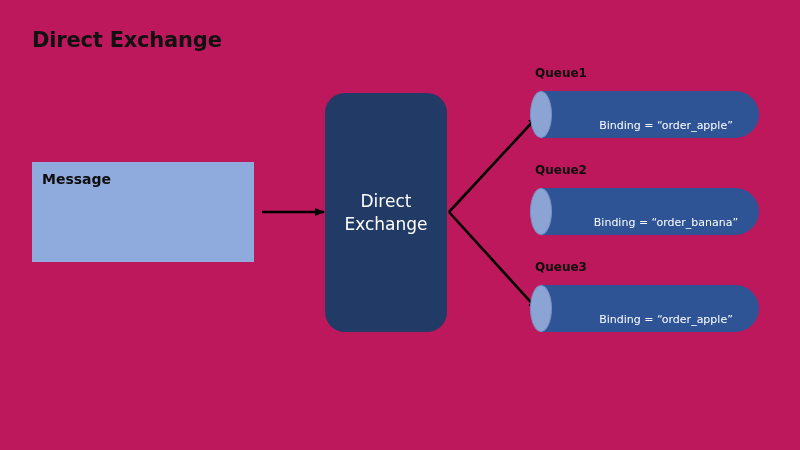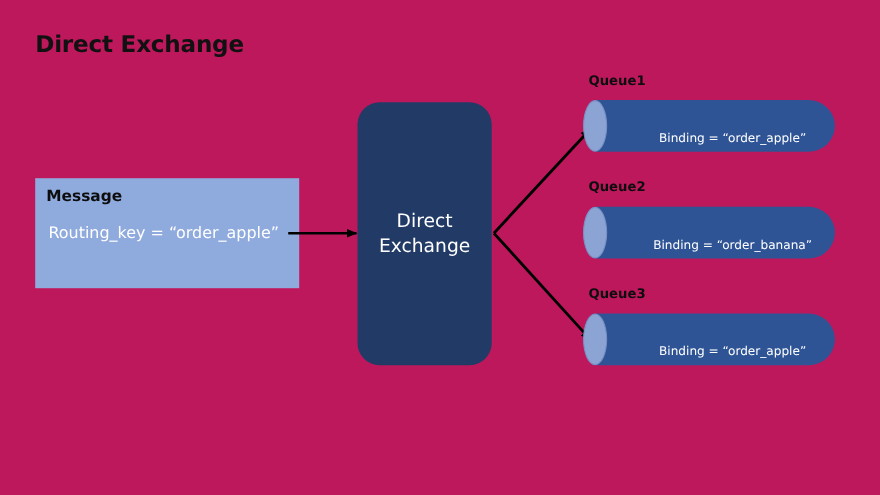--- a/index.html
+++ b/index.html
@@ -31,21 +31,21 @@
     color: #111111;
     letter-spacing: -0.2px;
     white-space: nowrap;
   }
 
   
   .message-box {
     position: absolute;
     left: 32px;
     top: 162px;
-    width: 240px;
+    width: 222px;
     height: 100px;
     background: #8FAADC;
   }
   .message-title {
     position: absolute;
     left: 10px;
     top: 9px;
     font-size: 14px;
     font-weight: bold;
     color: #0d0d0d;
@@ -151,21 +151,20 @@
 </style>
 </head>
 <body>
 
 <div id="canvas">
 
   <div class="title">Direct Exchange</div>
 
   <div class="message-box">
     <div class="message-title">Message</div>
-    <div class="message-value">Routing_key = “order_apple”</div>
   </div>
 
   <div class="exchange-box">
     <div class="exchange-label">Direct
 Exchange</div>
   </div>
 
   <svg id="arrows" viewBox="0 0 800 450" xmlns="http://www.w3.org/2000/svg">
     <defs>
       <marker id="ah" markerWidth="10" markerHeight="8" refX="9" refY="4" orient="auto" markerUnits="userSpaceOnUse">

